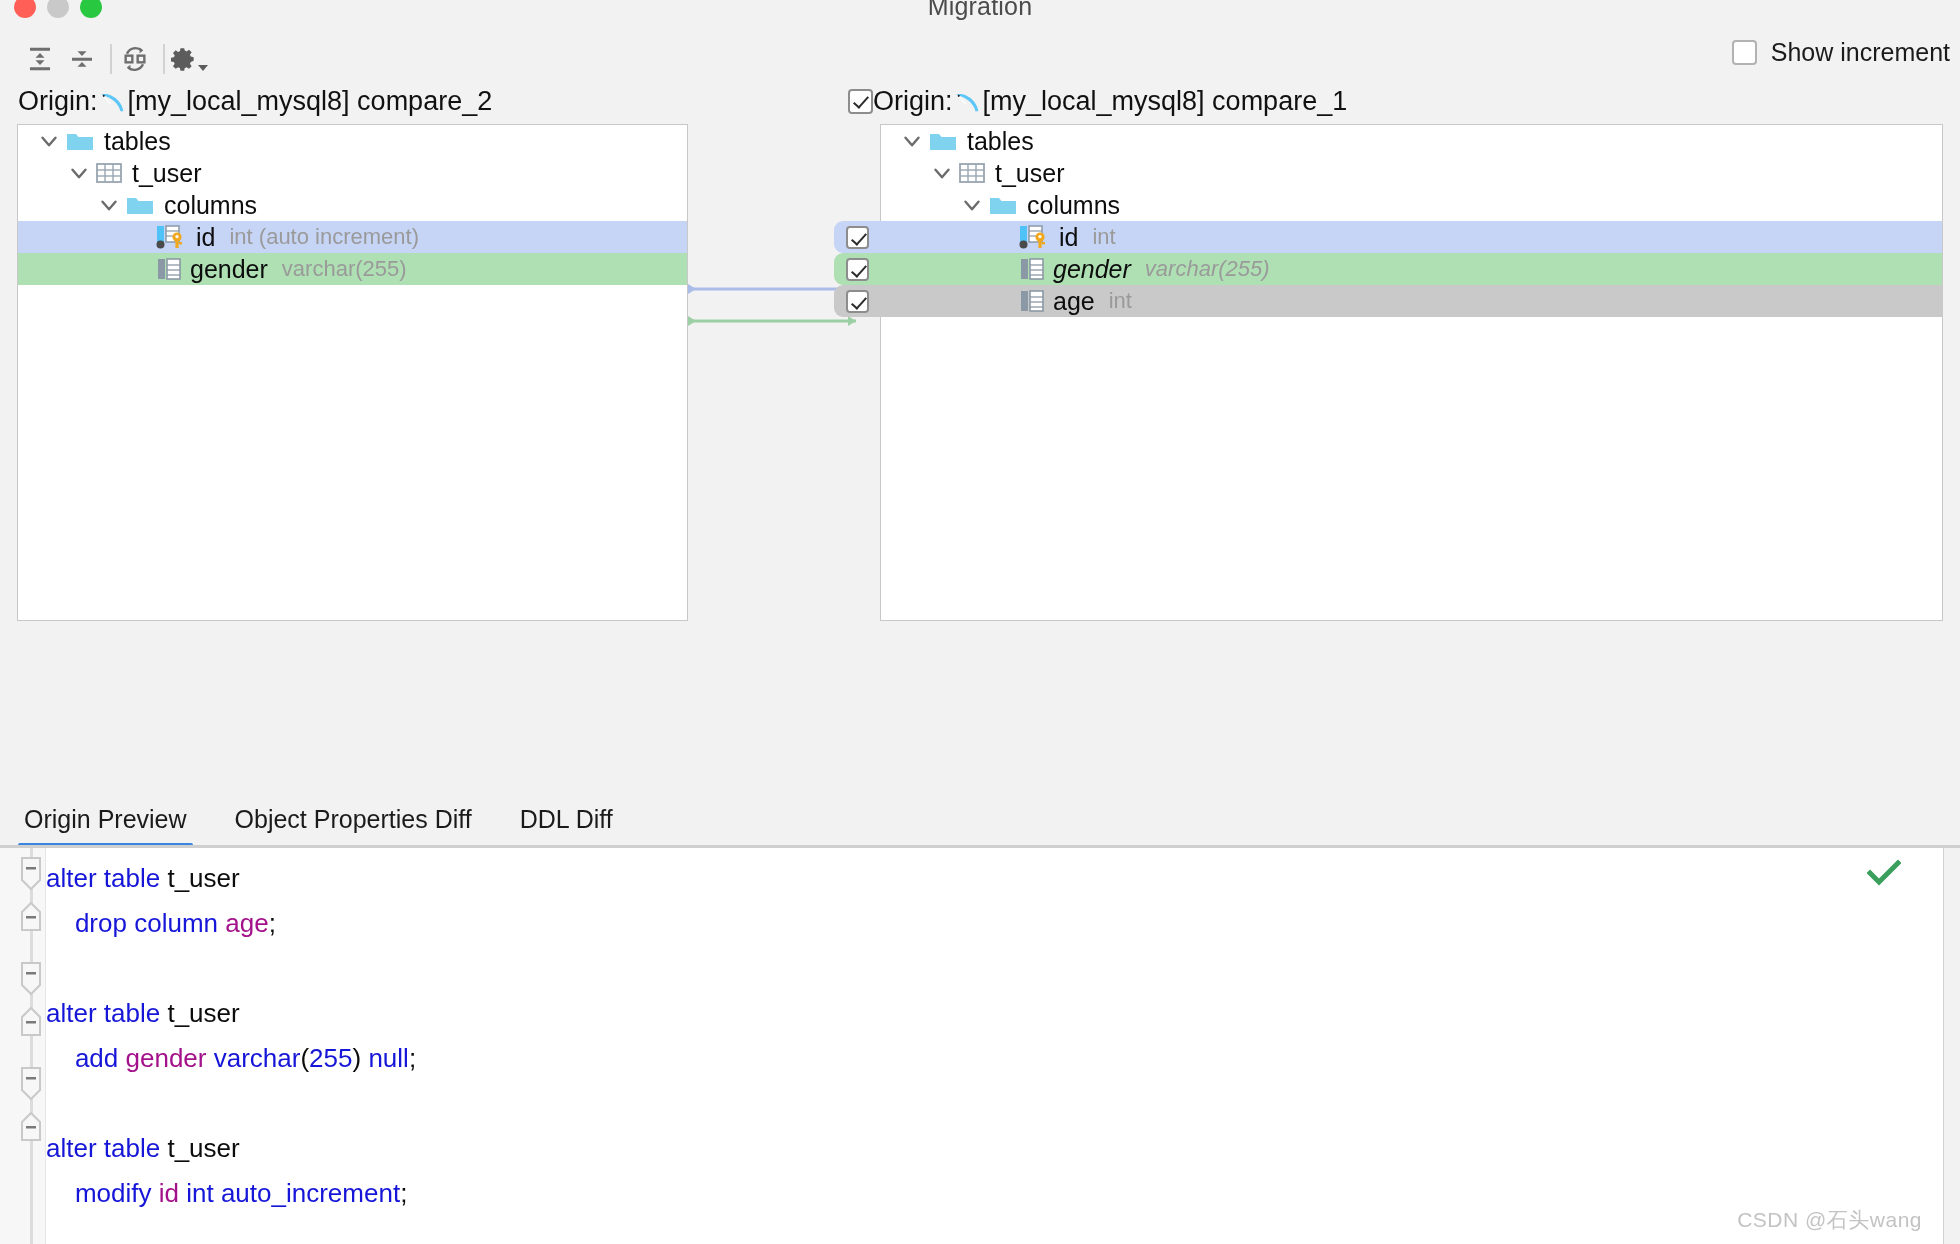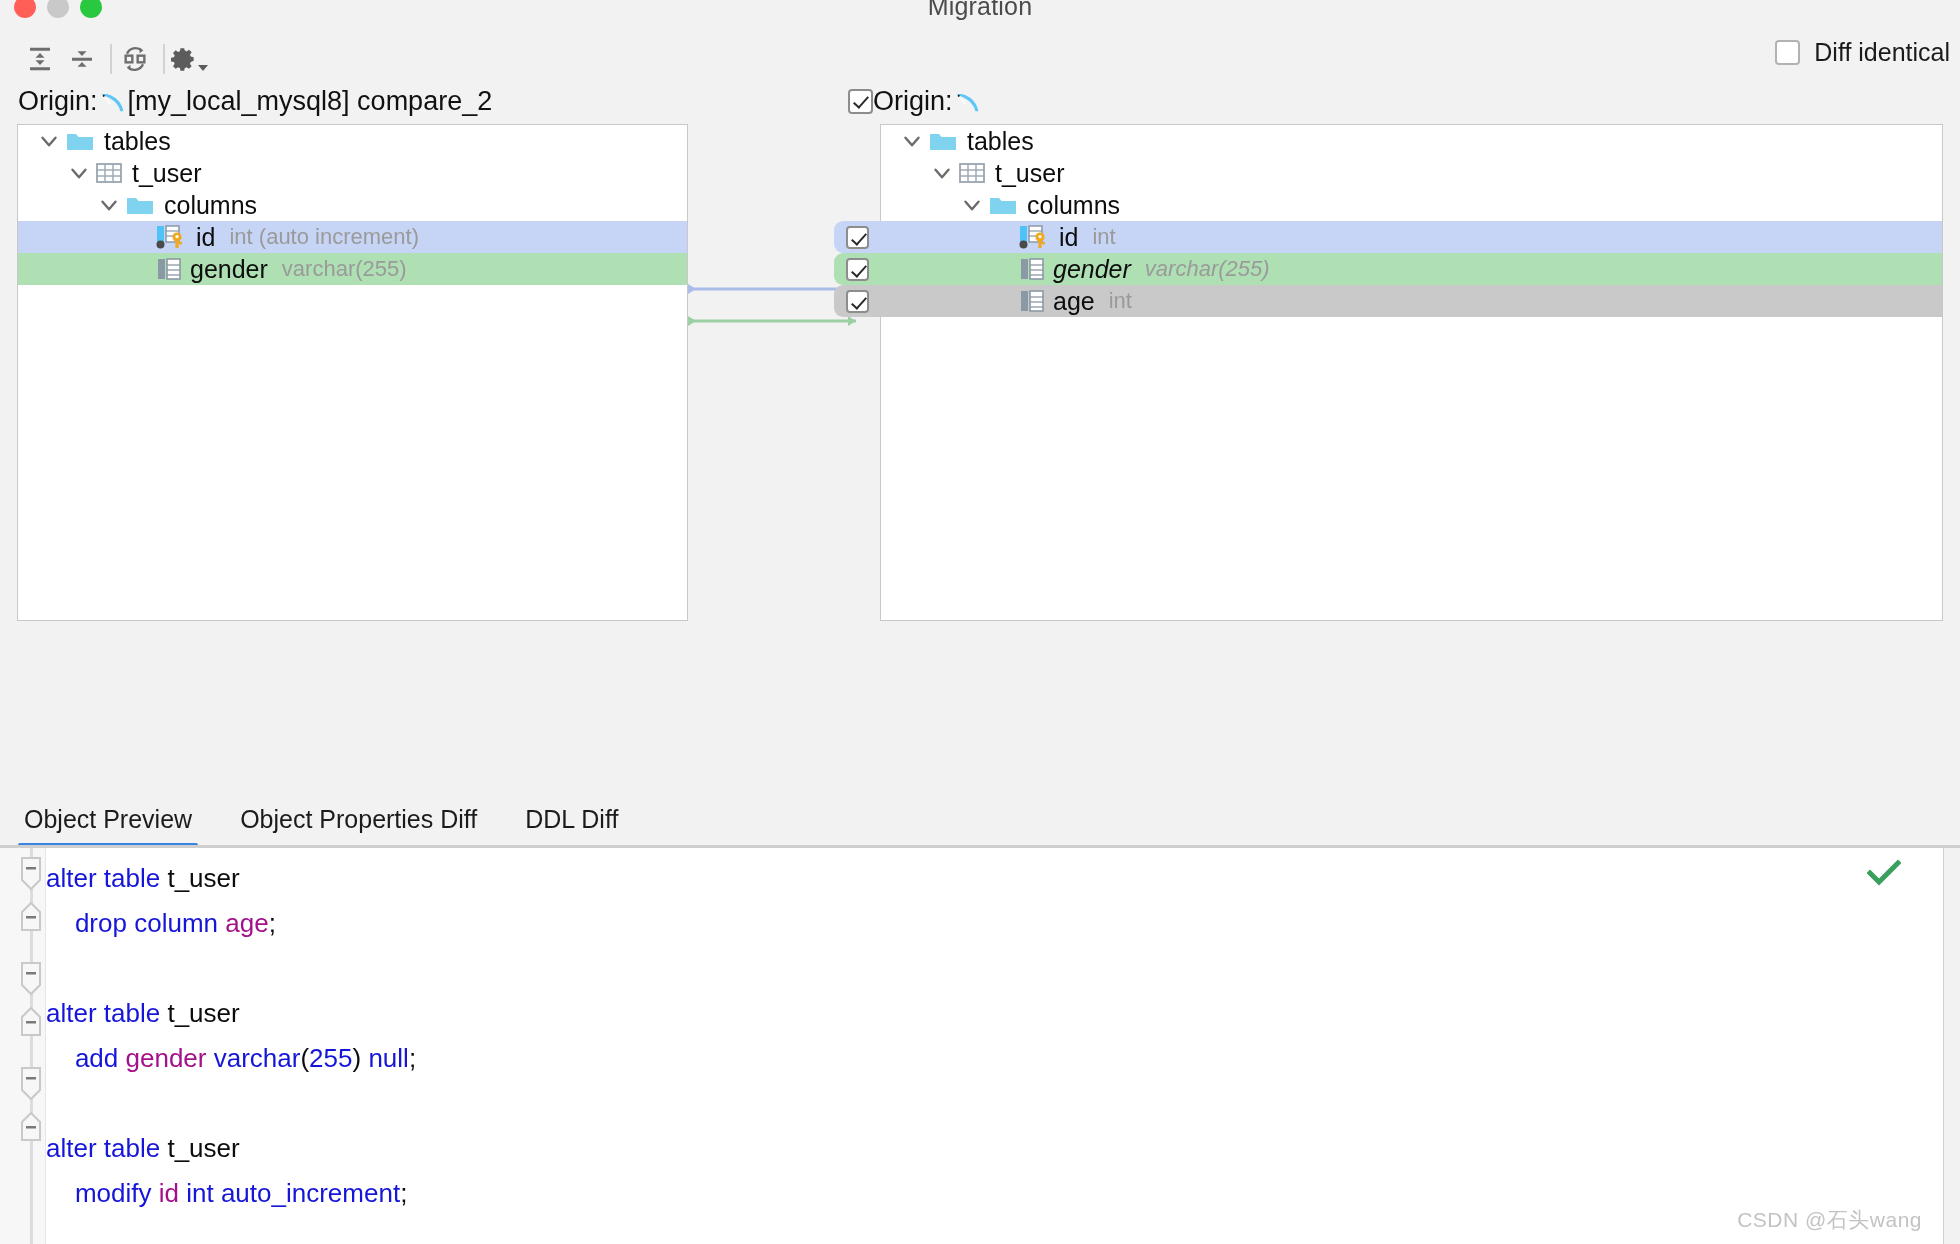--- a/index.html
+++ b/index.html
@@ -203,21 +203,21 @@
         <path fill="#5c5c5c" d="M12 8.2a3.8 3.8 0 1 0 0 7.6 3.8 3.8 0 0 0 0-7.6zm0 5.6a1.8 1.8 0 1 1 0-3.6 1.8 1.8 0 0 1 0 3.6z"></path>
         <path fill="#5c5c5c" d="M20 13.4v-2.8l-2.2-.4a6 6 0 0 0-.6-1.4l1.3-1.8-2-2-1.8 1.3a6 6 0 0 0-1.4-.6L12.9 4h-2.8l-.4 2.2a6 6 0 0 0-1.4.6L6.5 5.5l-2 2 1.3 1.8a6 6 0 0 0-.6 1.4L3 11v2.8l2.2.4c.14.49.34.96.6 1.4l-1.3 1.8 2 2 1.8-1.3c.44.26.91.46 1.4.6l.4 2.2h2.8l.4-2.2c.49-.14.96-.34 1.4-.6l1.8 1.3 2-2-1.3-1.8c.26-.44.46-.91.6-1.4z"></path>
       </svg>
       <svg width="12" height="10" viewBox="0 0 12 10" style="position:relative;top:9px;left:-2px;">
         <path d="M1 2 L6 8 L11 2 Z" fill="#5c5c5c"></path>
       </svg>
     </div>
 
     <div class="show-identical">
       <span class="cb" id="si-cb"></span>
-      <span>Diff identical</span>
+      <span>Show increment</span>
     </div>
   </div>
 
   <div class="panel-head origin-head">
     <span>Origin:</span>
     <svg class="dolphin" viewBox="0 0 32 28">
       <path d="M3 6 C9 4 17 7 22 13 C25 16.5 27 21 27 24 L24 24 C23 19 20 15 16 12 C11 8.5 6 7 3 6 Z" fill="#4fc3f7" opacity="0.92"></path>
       <path d="M4 6.5 C9 9 13 13 15 17 L11 16 C9 12 6 9 3 7.5 Z" fill="#ffffff" opacity="0.6"></path>
       <circle cx="6" cy="7.4" r="1.1" fill="#1b1b1b"></circle>
     </svg>
@@ -225,20 +225,21 @@
   </div>
 
   <div class="panel-head target-head">
     <span class="cb checked"></span>
     <span>Origin:</span>
     <svg class="dolphin" viewBox="0 0 32 28">
       <path d="M3 6 C9 4 17 7 22 13 C25 16.5 27 21 27 24 L24 24 C23 19 20 15 16 12 C11 8.5 6 7 3 6 Z" fill="#4fc3f7" opacity="0.92"></path>
       <path d="M4 6.5 C9 9 13 13 15 17 L11 16 C9 12 6 9 3 7.5 Z" fill="#ffffff" opacity="0.6"></path>
       <circle cx="6" cy="7.4" r="1.1" fill="#1b1b1b"></circle>
     </svg>
+    <span>[my_local_mysql8] compare_1</span>
   </div>
 
   <div class="tree-panel" id="origin-panel">
       <div class="row " style="padding-left: 18px;">
         <svg class="chev" viewBox="0 0 24 24">
           <path d="M6 9 L12 16 L18 9" fill="none" stroke="#6b6b6b" stroke-width="2.2" stroke-linecap="round" stroke-linejoin="round"></path>
         </svg>
         <svg class="folder-ic" viewBox="0 0 28 22">
           <path d="M1 4 h9 l2.5 3 H27 v13 H1 Z" fill="#7fd3ef"></path>
         </svg>
@@ -398,21 +399,21 @@
             <line x1="11" y1="13" x2="24" y2="13" stroke="#8b99a6" stroke-width="1.3"></line>
             <line x1="11" y1="18" x2="24" y2="18" stroke="#8b99a6" stroke-width="1.3"></line>
           </svg>
           <span class="name">age</span>
           <span class="type">int</span>
         </div>
       </div>
     </div>
 
   <div class="tabs" id="bottom-tabs">
-      <div class="tab active">Object Preview</div>
+      <div class="tab active">Origin Preview</div>
       <div class="tab">Object Properties Diff</div>
       <div class="tab">DDL Diff</div>
     </div>
   <div class="tabs-underline"></div>
 
   <div class="editor">
     <div class="gutter">
       <div class="fold-line"></div>
       <svg width="46" height="396" style="position:absolute;left:0;top:0;">
         <g>

